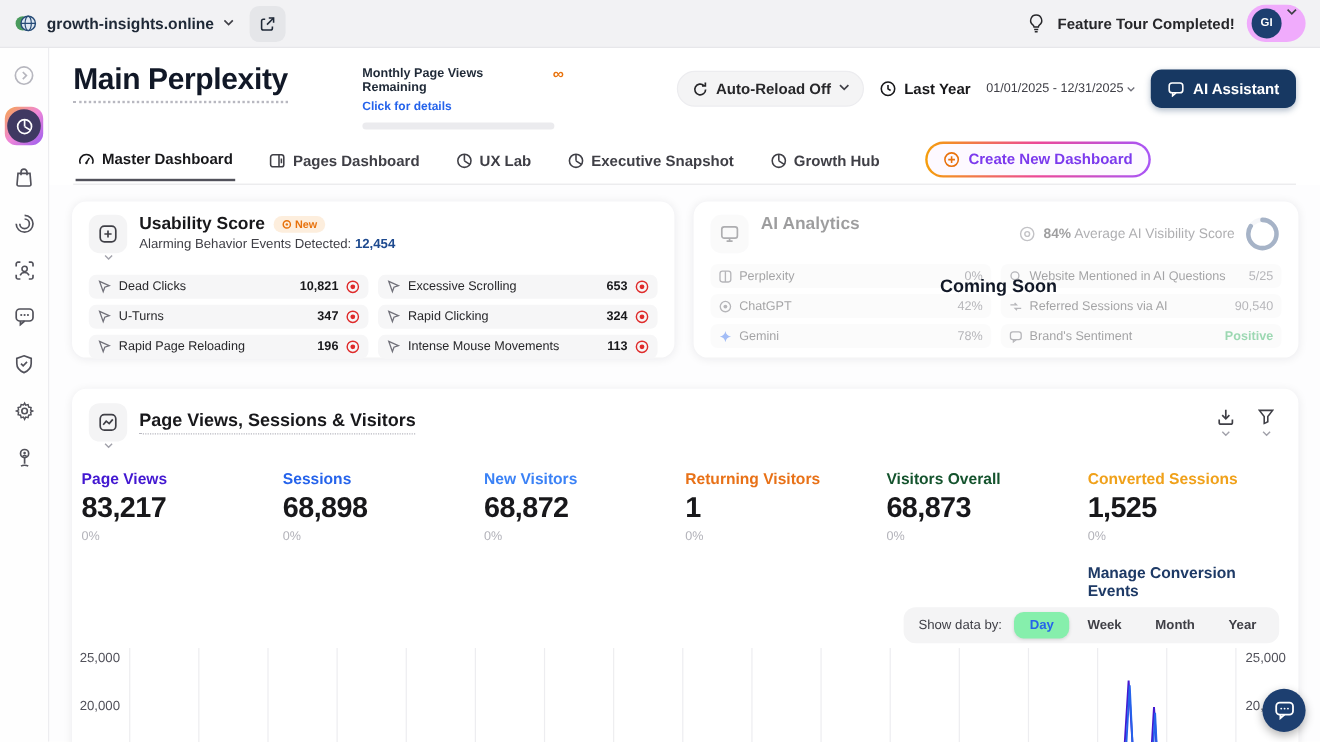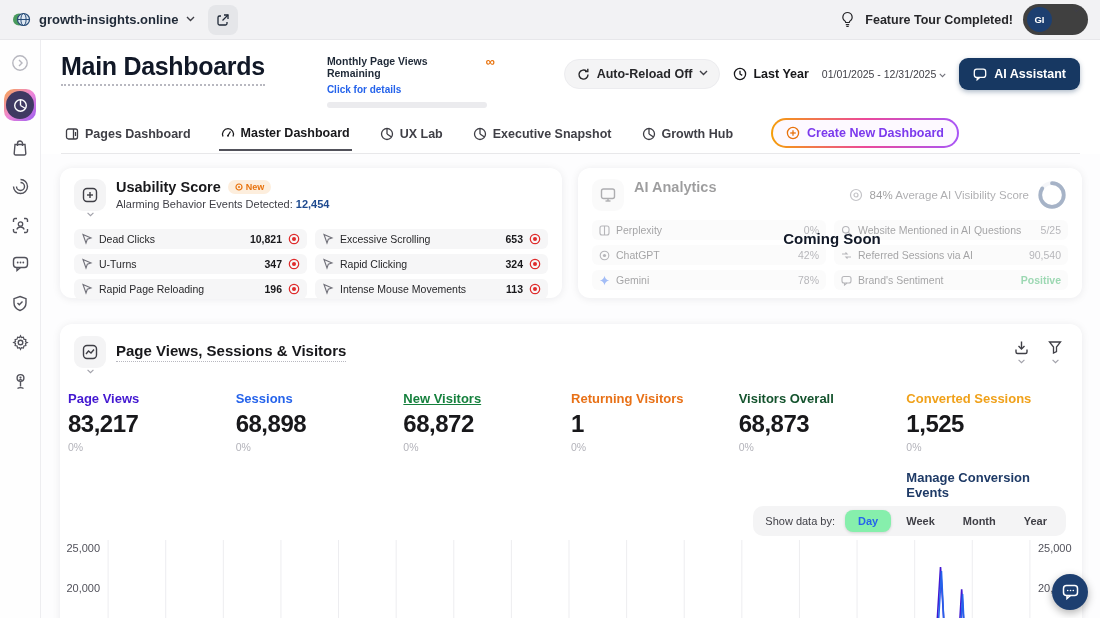--- a/index.html
+++ b/index.html
@@ -8,21 +8,21 @@
 
   
   .topbar { position:absolute; top:0; left:0; width:1100px; height:40px; background:#f2f2f4;
     display:flex; align-items:center; padding:0 12px; border-bottom:1px solid #e7e7ea; z-index:5; }
   .site-select { display:flex; align-items:center; gap:8px; cursor:pointer; }
   .site-name { font-size:13px; font-weight:700; color:#1f2937; }
   .icon-btn-sq { width:30px; height:30px; background:#e5e6e9; border-radius:8px; margin-left:14px;
     display:flex; align-items:center; justify-content:center; border:none; cursor:pointer; }
   .topbar-right { margin-left:auto; display:flex; align-items:center; gap:10px; }
   .tour-text { font-size:12.5px; font-weight:700; color:#27272a; }
-  .avatar-pill { display:flex; gap:20px; background:#404040; border-radius:18px;
+  .avatar-pill { display:flex; gap:4px; background:#f0abfc; border-radius:18px;
     padding:3px 8px 3px 4px; cursor:pointer; }
   .avatar { width:25px; height:25px; border-radius:50%; background:#1d3f70; color:#fff;
     font-size:9.5px; font-weight:700; display:flex; align-items:center; justify-content:center; }
 
   
   .sidebar { position:absolute; top:40px; left:0; width:41px; height:578px; background:#fefefe;
     border-right:1px solid #ededf0; display:flex; flex-direction:column; align-items:center;
     padding-top:10px; gap:13px; z-index:4; }
   .side-item { width:26px; height:26px; display:flex; align-items:center; justify-content:center;
     color:#52525b; cursor:pointer; background:none; border:none; }
@@ -86,21 +86,21 @@
   .score-text { font-size:14.5px; font-weight:700; color:#18181b; }
   .items-grid { display:grid; grid-template-columns:1fr 1fr; gap:5px 8px; margin-top:9px; }
   .item-row { display:flex; align-items:center; gap:6px; background:#f6f6f7; border-radius:6px;
     height:20px; padding:0 7px; }
   .item-label { font-size:10.5px; color:#27272a; font-weight:500; }
   .item-val { margin-left:auto; font-size:10.5px; font-weight:700; color:#18181b; }
   .ai-dim { opacity:.42; filter:blur(.3px); }
   .coming-soon { position:absolute; left:4px; right:0; top:62px; text-align:center;
     font-size:15px; font-weight:700; color:#111827; z-index:3; }
   .ai-score-suffix { font-size:11.5px; color:#3f3f46; font-weight:500; }
-  .ai-score-val { font-weight:400; }
+  .ai-score-val { font-weight:700; }
   .positive { color:#16a34a !important; font-weight:700; }
 
   
   .card.traffic { margin-top:26px; height:330px; padding:12px 0 0 0; }
   .traffic-head { display:flex; align-items:flex-start; padding:0 16px 0 14px; }
   .section-title { font-size:15px; font-weight:700; color:#18181b; border-bottom:1.5px dotted #b8b8c0; padding-bottom:2px; }
   .traffic-right { margin-left:auto; display:flex; align-items:flex-start; gap:12px; }
   .compare-pill { display:flex; align-items:center; gap:8px; background:#f4f4f5; border-radius:9px; padding:5px 9px; }
   .compare-label { font-size:9.5px; color:#2563eb; font-weight:600; }
   .compare-range { font-size:9.5px; color:#71717a; }
@@ -262,21 +262,21 @@
           <path d="M7.5 8.6 V13.5" stroke="currentColor" stroke-width="1.4"></path>
           <path d="M4.5 15.5 a3.5 1.6 0 0 1 6 0" fill="none" stroke="currentColor" stroke-width="1.3"></path>
         </svg>
       </span>
   </button>
 </nav>
 
 <main class="main">
   <div class="page-head">
     <div class="head-row">
-      <h1 class="page-title">Main Dashboards</h1>
+      <h1 class="page-title">Main Perplexity</h1>
 
       <div class="quota">
         <div class="quota-top">
           <span class="quota-title">Monthly Page Views Remaining</span>
           <span class="quota-inf">∞</span>
         </div>
         <span class="quota-link">Click for details</span>
         <div class="quota-bar"></div>
       </div>
 
@@ -313,39 +313,39 @@
                 <rect x="1.5" y="1.5" width="14" height="10" rx="3" fill="none" stroke="#fff" stroke-width="1.6"></rect>
                 <path d="M5 11.5 L5 14.5 L8.5 11.5" fill="none" stroke="#fff" stroke-width="1.6"></path>
               </svg>
             </span>
           <span>AI Assistant</span>
         </button>
       </div>
     </div>
 
     <div class="tabbar">
+      <button class="tab active">
+        <span>
+            <svg width="14" height="14" viewBox="0 0 14 14">
+              <path d="M2 10.5 a5.5 5.5 0 1 1 10 0" fill="none" stroke="#18181b" stroke-width="1.3"></path>
+              <line x1="7" y1="9.5" x2="9.5" y2="5.5" stroke="#18181b" stroke-width="1.3"></line>
+              <circle cx="7" cy="9.8" r="1" fill="#18181b"></circle>
+            </svg>
+          </span>
+        <span>Master Dashboard</span>
+      </button>
       <button class="tab">
         <span>
             <svg width="14" height="14" viewBox="0 0 14 14">
               <rect x="1.5" y="2" width="11" height="10" rx="2" fill="none" stroke="#3f3f46" stroke-width="1.3"></rect>
               <line x1="8.5" y1="2" x2="8.5" y2="12" stroke="#3f3f46" stroke-width="1.3"></line>
               <line x1="10.5" y1="5" x2="10.5" y2="9" stroke="#3f3f46" stroke-width="1.3"></line>
             </svg>
           </span>
         <span>Pages Dashboard</span>
-      </button>
-      <button class="tab active">
-        <span>
-            <svg width="14" height="14" viewBox="0 0 14 14">
-              <path d="M2 10.5 a5.5 5.5 0 1 1 10 0" fill="none" stroke="#18181b" stroke-width="1.3"></path>
-              <line x1="7" y1="9.5" x2="9.5" y2="5.5" stroke="#18181b" stroke-width="1.3"></line>
-              <circle cx="7" cy="9.8" r="1" fill="#18181b"></circle>
-            </svg>
-          </span>
-        <span>Master Dashboard</span>
       </button>
       <button class="tab">
         <span>
             <svg width="14" height="14" viewBox="0 0 14 14">
               <circle cx="7" cy="7" r="5.5" fill="none" stroke="#3f3f46" stroke-width="1.3"></circle>
               <line x1="7" y1="1.5" x2="7" y2="7" stroke="#3f3f46" stroke-width="1.3"></line>
               <line x1="7" y1="7" x2="11.5" y2="10" stroke="#3f3f46" stroke-width="1.3"></line>
             </svg>
           </span>
         <span>UX Lab</span>
@@ -672,21 +672,21 @@
           <div class="metric-label" style="color: rgb(67, 24, 209);">Page Views</div>
           <div class="metric-value">83,217</div>
           <div class="metric-delta">0%</div>
         </div>
         <div class="metric">
           <div class="metric-label" style="color: rgb(37, 99, 235);">Sessions</div>
           <div class="metric-value">68,898</div>
           <div class="metric-delta">0%</div>
         </div>
         <div class="metric">
-          <div class="metric-label" style="color: #15803d; text-decoration: underline;">New Visitors</div>
+          <div class="metric-label" style="color: #3b82f6;">New Visitors</div>
           <div class="metric-value">68,872</div>
           <div class="metric-delta">0%</div>
         </div>
         <div class="metric">
           <div class="metric-label" style="color: rgb(232, 113, 23);">Returning Visitors</div>
           <div class="metric-value">1</div>
           <div class="metric-delta">0%</div>
         </div>
         <div class="metric">
           <div class="metric-label" style="color: #14532d;">Visitors Overall</div>

